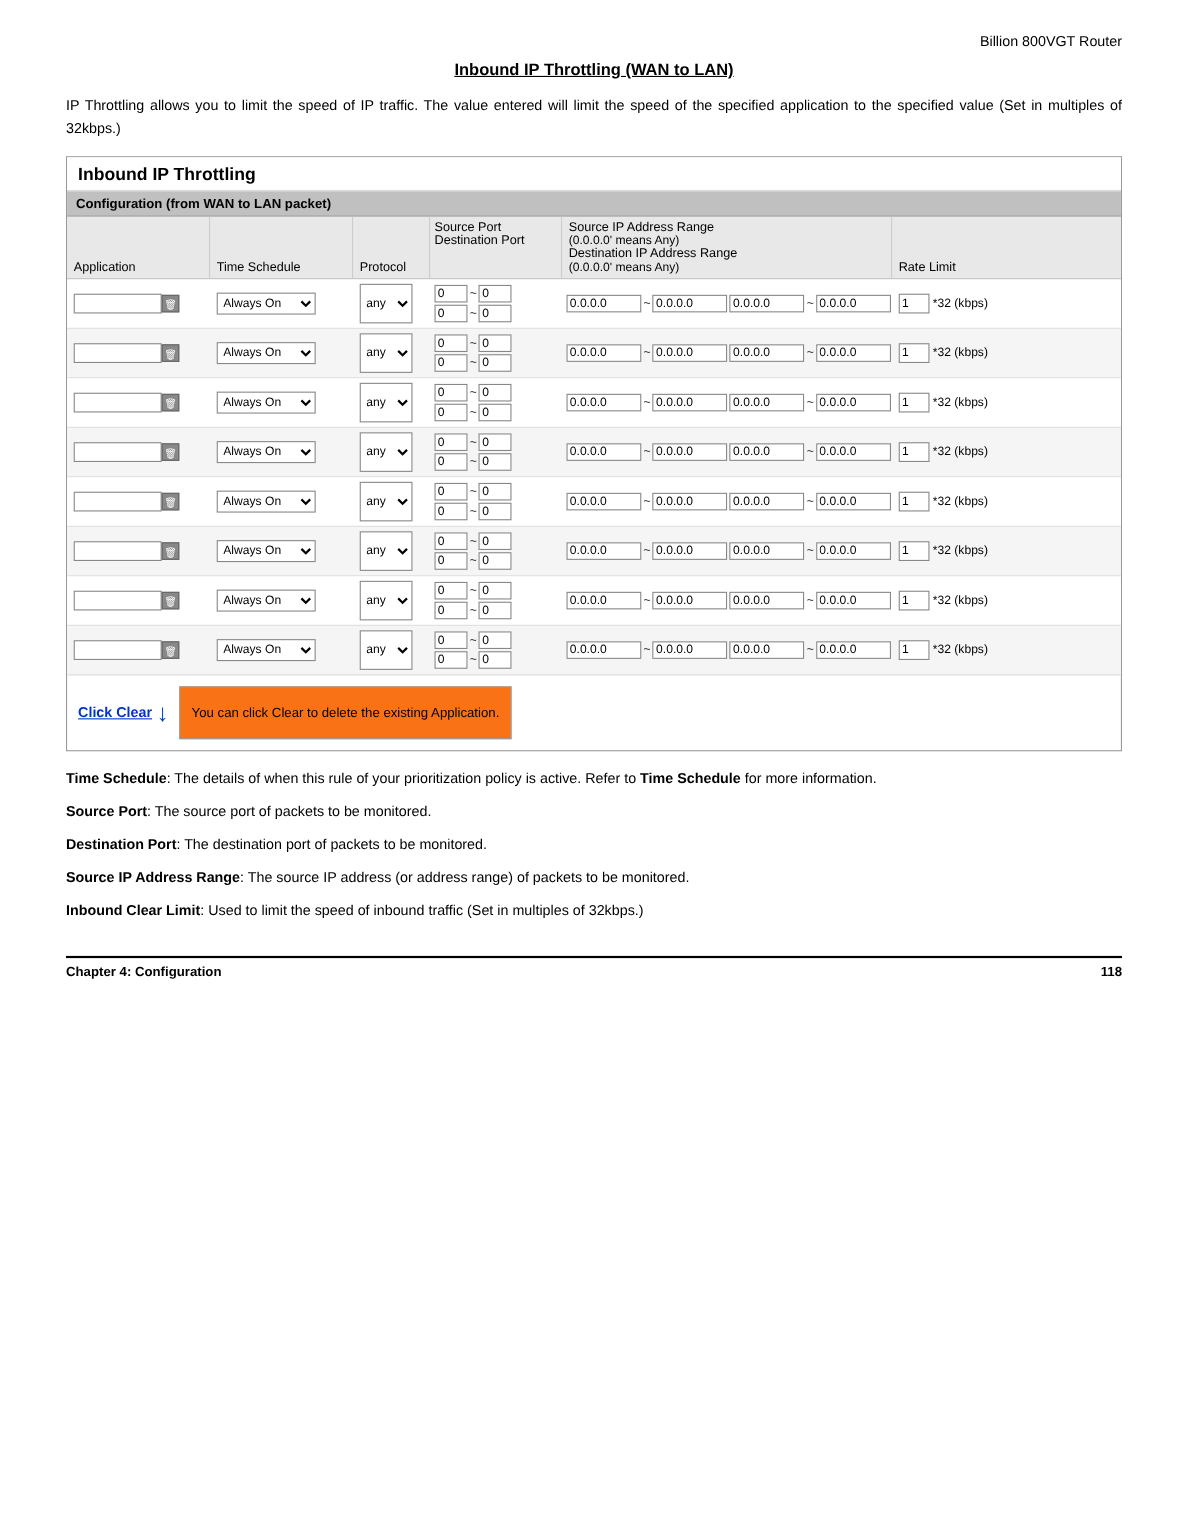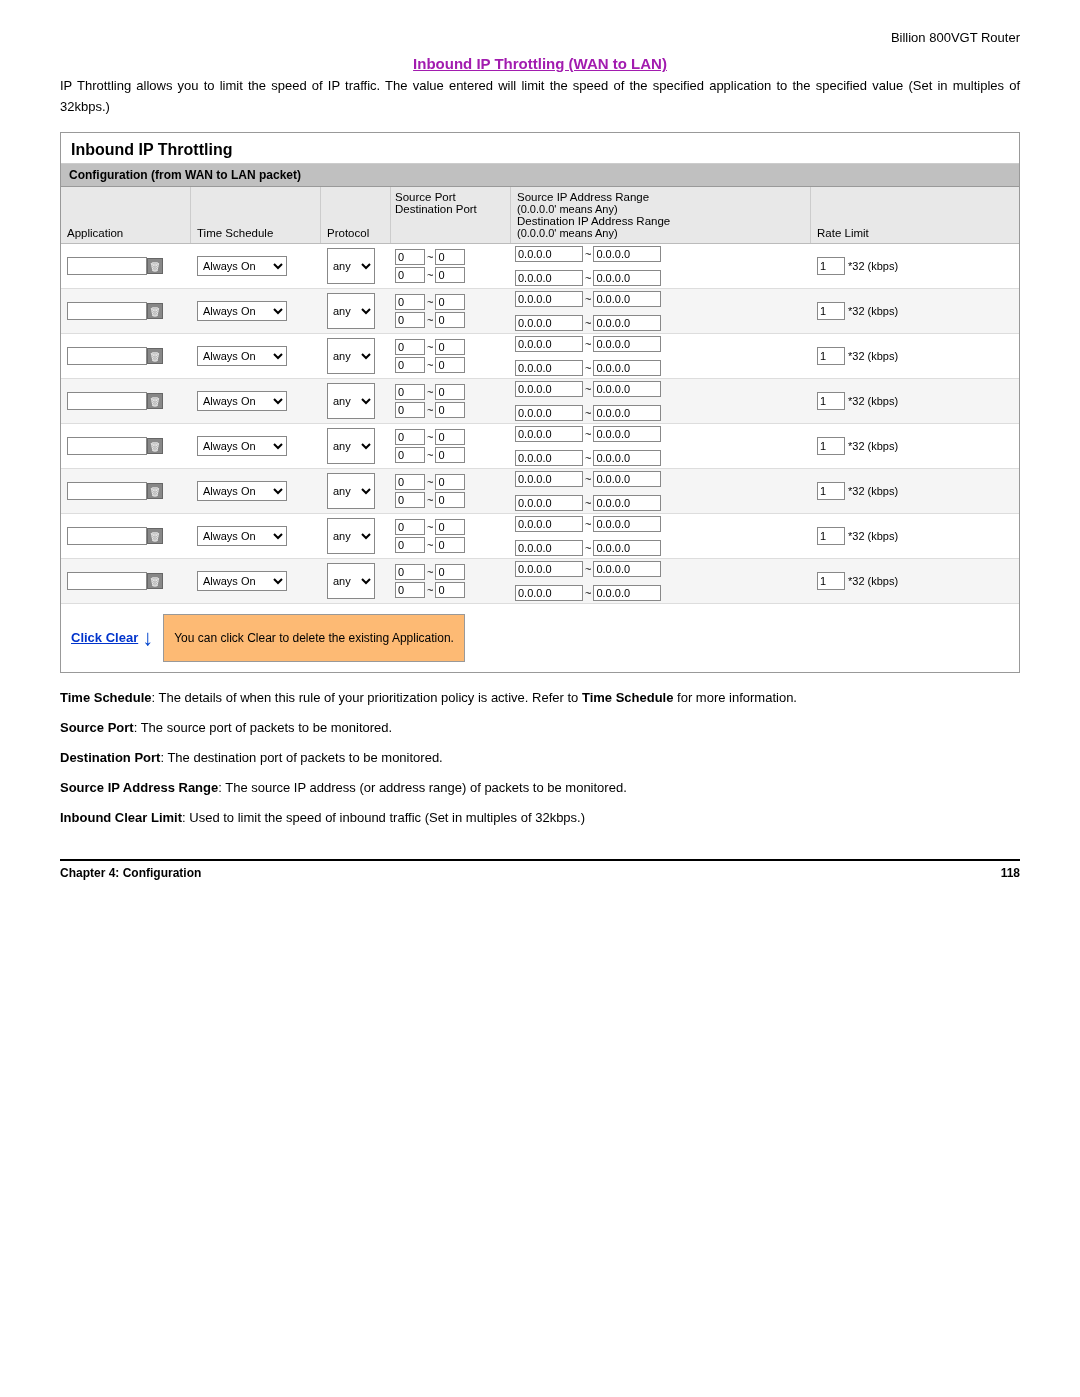--- a/index.html
+++ b/index.html
@@ -11,25 +11,25 @@
       width: 1080px;
       min-height: 1397px;
       padding: 30px 60px;
     }
     .top-right {
       text-align: right;
       font-size: 13px;
       margin-bottom: 10px;
     }
     .page-title {
-      color: #a21caf;
+      color: #000000;
       font-size: 15px;
       font-weight: bold;
       text-align: center;
-      margin-bottom: 4px;
+      margin-bottom: 14px;
       text-decoration: underline;
     }
     .intro-text {
       font-size: 13px;
       line-height: 1.6;
       margin-bottom: 14px;
       text-align: justify;
     }
     .box {
       border: 1px solid #999;
@@ -66,21 +66,21 @@
       display: flex;
       border-bottom: 1px solid #ddd;
       background: #fff;
       min-height: 44px;
     }
     .data-row:nth-child(even) { background: #f5f5f5; }
     .cell-app { width: 130px; padding: 4px 6px; display: flex; align-items: center; }
     .cell-sched { width: 130px; padding: 4px 6px; display: flex; align-items: center; gap: 3px; }
     .cell-proto { width: 70px; padding: 4px 6px; display: flex; align-items: center; gap: 2px; }
     .cell-ports { width: 120px; padding: 2px 4px; display: flex; flex-direction: column; justify-content: center; gap: 2px; }
-    .cell-iprange { width: 300px; padding: 2px 4px; display: flex; flex-direction: column; justify-content: space-between; gap: 2px; }
+    .cell-iprange { width: 300px; padding: 2px 4px; display: flex; flex-direction: row; justify-content: flex-start; gap: 2px; }
     .cell-rate { flex: 1; padding: 4px 6px; display: flex; align-items: center; gap: 3px; font-size: 11px; }
     .port-row { display: flex; align-items: center; gap: 2px; font-size: 11px; }
     .ip-row { display: flex; align-items: center; gap: 2px; font-size: 11px; }
     input[type="text"] {
       border: 1px solid #888;
       padding: 1px 2px;
       font-size: 11px;
       background: #fff;
     }
     .app-input { width: 80px; height: 18px; }
@@ -118,21 +118,21 @@
       color: #0033cc;
       font-weight: bold;
       font-size: 13px;
       text-decoration: underline;
       cursor: pointer;
     }
     .tooltip-box {
       border: 1px solid #999;
       padding: 16px 10px;
       font-size: 12px;
-      background: #fdba74;
+      background: #f97316;
       display: inline-block;
     }
     .desc-section {
       margin-top: 14px;
       line-height: 1.7;
       font-size: 13px;
       text-align: justify;
     }
     .desc-section p { margin-bottom: 8px; }
     .footer {

